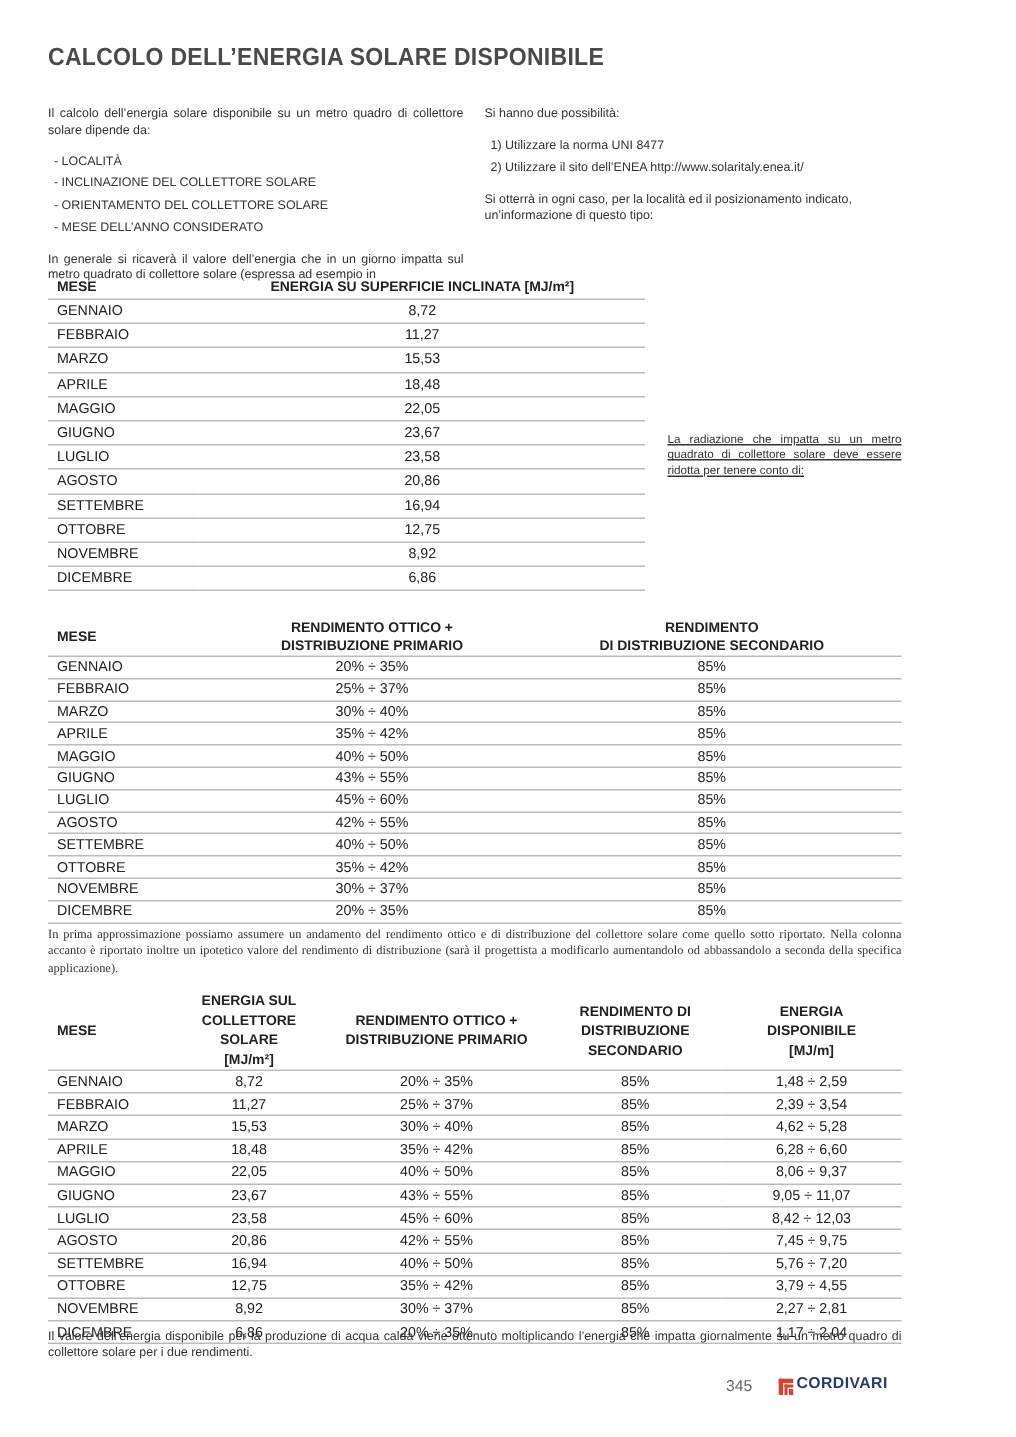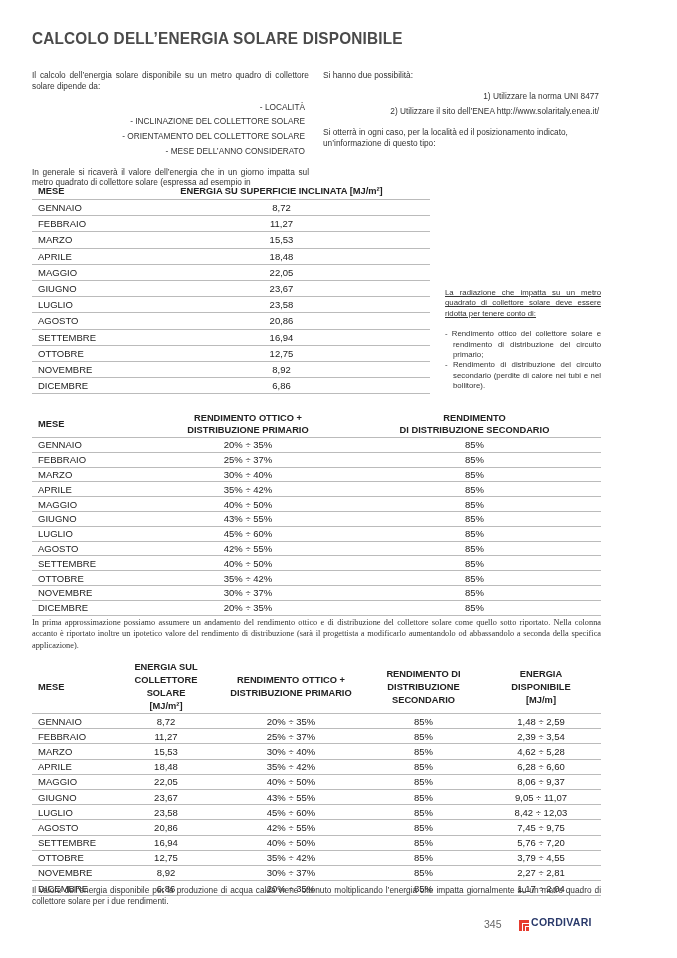--- a/index.html
+++ b/index.html
@@ -1,20 +1,20 @@
 <!DOCTYPE html>
 <html><head>
 <meta charset="utf-8">
 <style>
   html, body { margin:0; padding:0; background:#ffffff; }
   body { width:677px; height:958px; position:relative; font-family:"Liberation Sans", sans-serif; color:#222; overflow:hidden; }
   .title { position:absolute; left:32px; top:29px; font-size:16.5px; font-weight:bold; color:#4a4a4a; letter-spacing:0.2px; font-family:"Liberation Sans", sans-serif; transform:scaleX(0.93); transform-origin:left; }
   .col { position:absolute; font-size:8.3px; line-height:10.6px; color:#333; text-align:justify; }
   .col p { margin:0 0 10.6px 0; }
-  .col ul { margin:0 0 10.6px 0; padding:0; list-style:none;text-align:right; }
+  .col ul { margin:0 0 10.6px 0; padding:0; list-style:none; }
   .col li { margin:4px; }
   #col-left { left:32px; top:70px; width:277px; }
   #col-right { left:323px; top:70px; width:280px; }
   table { border-collapse:collapse; position:absolute; font-family:"Liberation Sans", sans-serif; }
   td, th { padding:0; }
   .t1 { left:32px; top:183px; width:398px; font-size:9.5px; }
   .t1 th { font-weight:bold; text-align:left; height:16px; border-bottom:1.5px solid #bbb; color:#222; font-size:9.3px; }
   .t1 th.c { text-align:center; }
   .t1 td { height:15.2px; border-bottom:1px solid #bbb; color:#222; }
   .t1 td.c { text-align:center; }
@@ -121,24 +121,20 @@
       </tr>
       <tr>
         <td class="m">DICEMBRE</td>
         <td class="c">6,86</td>
       </tr>
     </tbody>
 </table>
 
 <div class="side">
   <p>La radiazione che impatta su un metro quadrato di collettore solare deve essere ridotta per tenere conto di:</p>
-  <ul>
-    <li>- Rendimento ottico del collettore solare e rendimento di distribuzione del circuito primario;</li>
-    <li>- Rendimento di distribuzione del circuito secondario (perdite di calore nei tubi e nel bollitore).</li>
-  </ul>
 </div>
 
 <table class="t2" id="t2">
   <thead>
     <tr id="t2-head">
         <th class="m" style="width: 110px;">
           <div>MESE</div>
         </th>
         <th class="c" style="width: 200px;">
           <div>RENDIMENTO OTTICO +</div>

